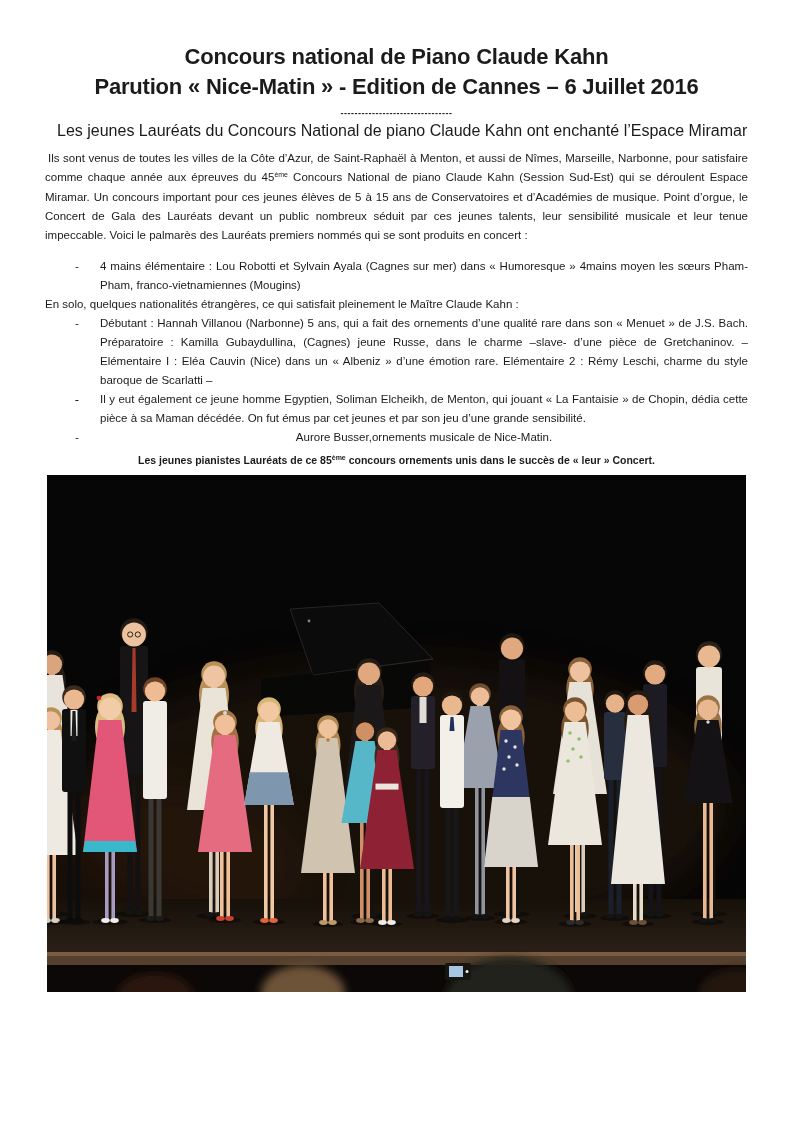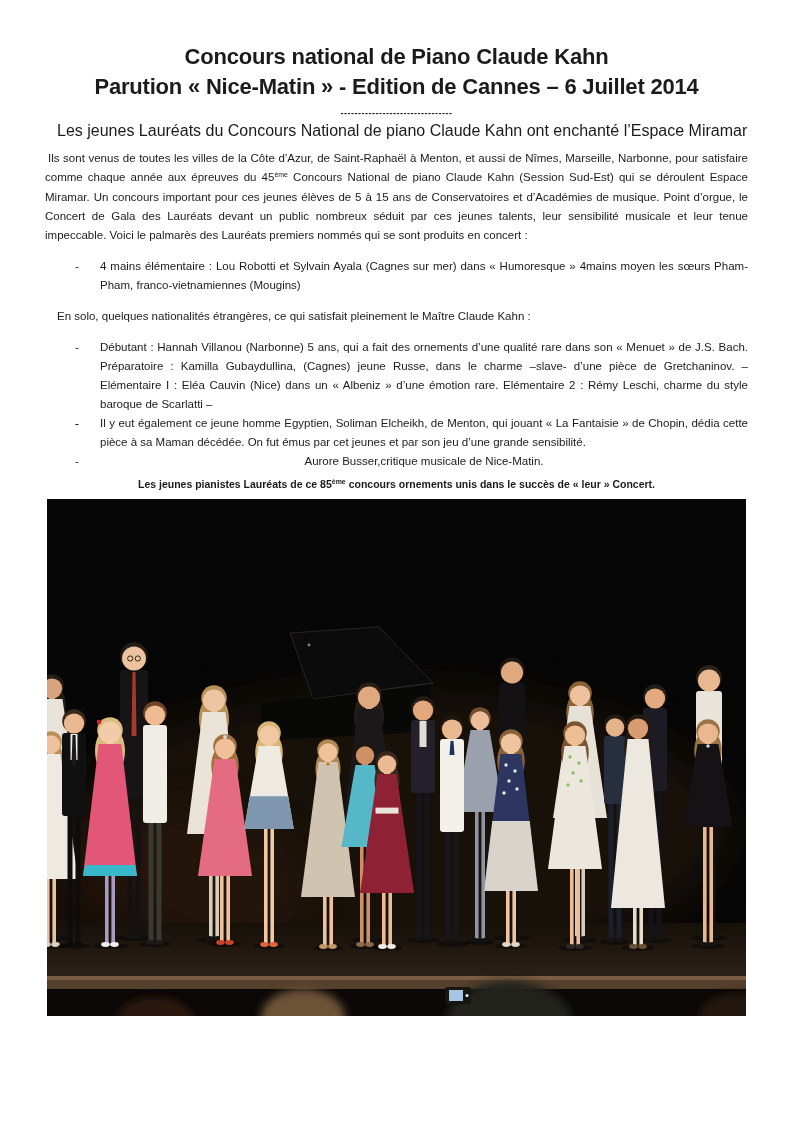--- a/index.html
+++ b/index.html
@@ -21,39 +21,39 @@
   .photo-fig{margin:6px 0 0 2px;width:699px;height:517px;display:block;}
   .photo-fig svg{display:block;width:699px;height:517px;}
 </style>
 </head>
 <body>
 
 <div class="page">
 
   <header>
     <h1 class="title">Concours national de Piano Claude Kahn</h1>
-    <h1 class="title">Parution « Nice-Matin » - Edition de Cannes – 6 Juillet 2014</h1>
+    <h1 class="title">Parution « Nice-Matin » - Edition de Cannes – 6 Juillet 2016</h1>
     <div class="sep">--------------------------------</div>
     <p class="subtitle">Les jeunes Lauréats du Concours National de piano Claude Kahn ont enchanté l’Espace Miramar</p>
   </header>
 
   <main class="bodytext">
     <p class="intro"><span>Ils sont venus de toutes les villes de la Côte d’Azur, de Saint-Raphaël à Menton, et aussi de Nîmes, Marseille, Narbonne, pour satisfaire  comme chaque année aux épreuves du 45</span><span class="sup">ème</span><span> Concours National de piano Claude Kahn (Session Sud-Est) qui se déroulent Espace Miramar.  Un concours important pour ces jeunes élèves de 5 à 15 ans de  Conservatoires et d’Académies de musique.  Point d’orgue, le Concert  de Gala des Lauréats  devant un public nombreux séduit par ces jeunes talents, leur sensibilité musicale et  leur tenue impeccable. Voici le palmarès des Lauréats premiers nommés qui se sont produits en concert :</span></p>
 
     <div class="bullet"><span class="mk">-</span><span>4 mains élémentaire : Lou Robotti et Sylvain Ayala (Cagnes sur mer) dans « Humoresque » 4mains  moyen les sœurs Pham-Pham, franco-vietnamiennes (Mougins)</span></div>
 
-    <p style="margin:12px">En solo, quelques nationalités étrangères, ce qui satisfait pleinement le Maître Claude Kahn :</p>
+    <p style="margin:0">En solo, quelques nationalités étrangères, ce qui satisfait pleinement le Maître Claude Kahn :</p>
 
     <div class="bullet"><span class="mk">-</span><span>Débutant : Hannah Villanou (Narbonne) 5 ans, qui a fait des ornements d’une qualité rare dans son « Menuet » de J.S. Bach.  Préparatoire : Kamilla Gubaydullina, (Cagnes) jeune Russe, dans le charme –slave- d’une pièce de Gretchaninov. – Elémentaire I : Eléa Cauvin  (Nice) dans un « Albeniz » d’une émotion rare. Elémentaire 2 : Rémy Leschi, charme du style baroque de Scarlatti –</span></div>
 
     <div class="bullet"><span class="mk">-</span></div>
 
     <div class="bullet"><span class="mk">-</span><span>Il y eut également ce jeune homme Egyptien, Soliman Elcheikh, de Menton, qui jouant « La Fantaisie » de Chopin, dédia cette pièce à sa Maman décédée.   On fut émus par cet jeunes et par son jeu d’une grande sensibilité.</span></div>
 
-    <div class="byline"><span class="mk">-</span><span>Aurore Busser,critique musicale de Nice-Matin.</span></div>
+    <div class="byline"><span class="mk">-</span><span>Aurore Busser,ornements musicale de Nice-Matin.</span></div>
 
     <div class="caption"><span>Les jeunes pianistes Lauréats de ce 85</span><span class="sup">ème</span><span> concours ornements unis dans le succès de « leur »  Concert.</span></div>
 
     <figure class="photo-fig">
       <svg viewBox="0 0 699 517" xmlns="http://www.w3.org/2000/svg">
           <defs>
             <linearGradient id="floorG" x1="0" y1="0" x2="0" y2="1">
               <stop offset="0" stop-color="#161009"></stop>
               <stop offset="1" stop-color="#30241a"></stop>
             </linearGradient>

